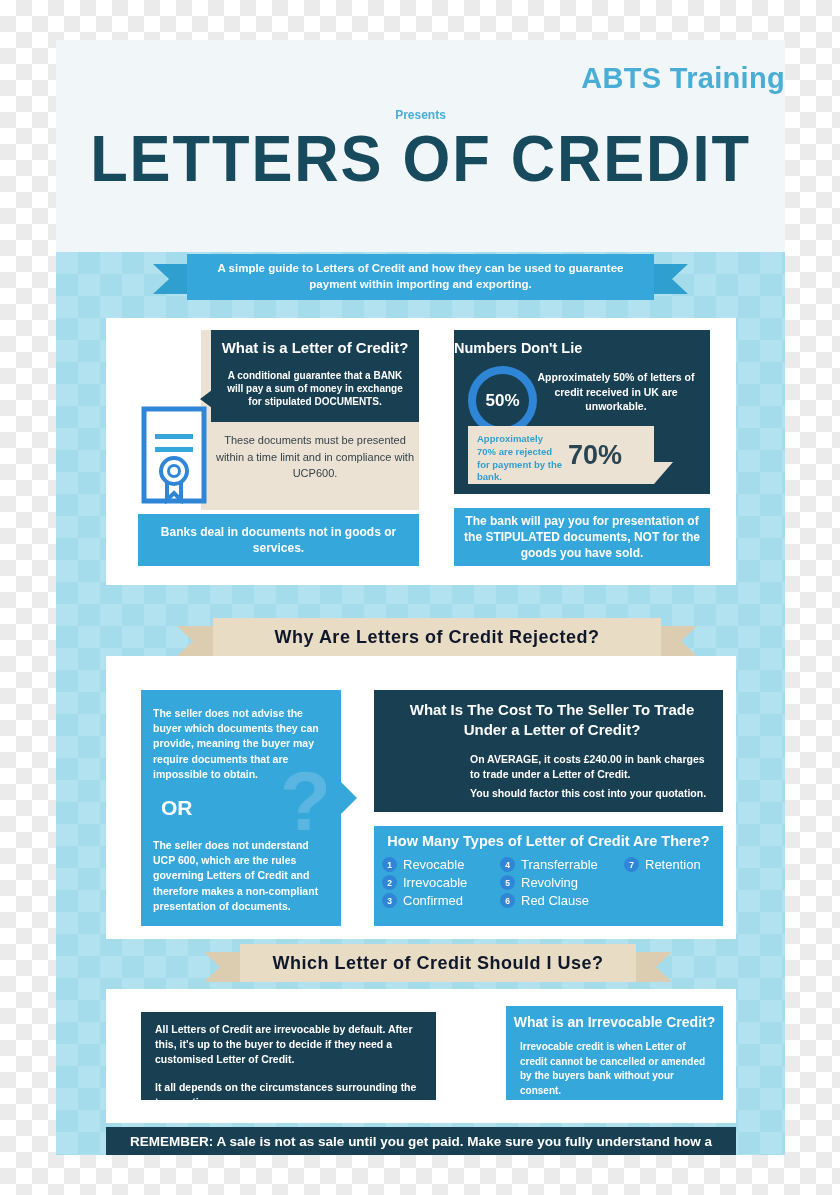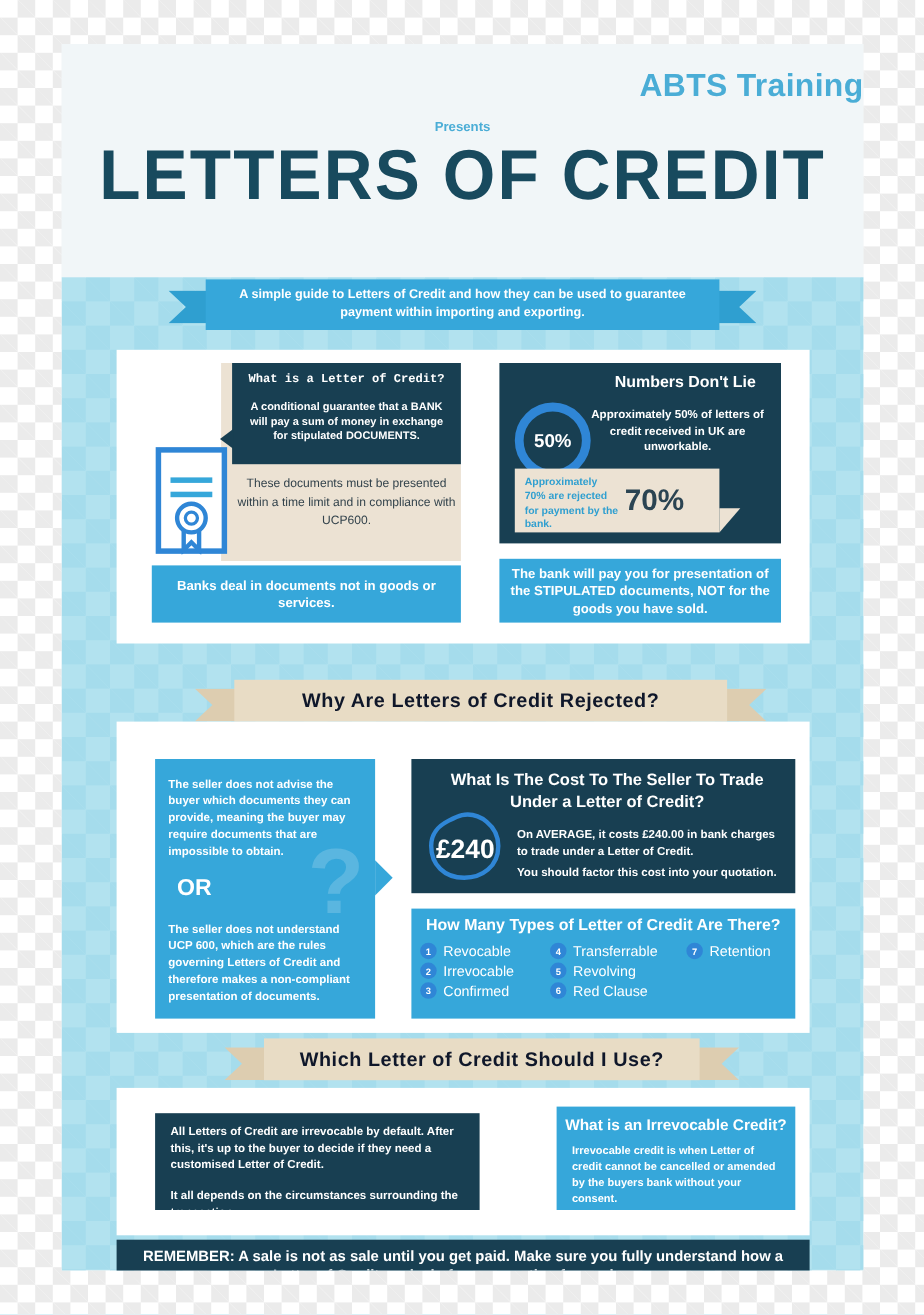--- a/index.html
+++ b/index.html
@@ -101,41 +101,41 @@
   .dark{background:#183f52;color:#ffffff;}
   .blue{background:#36a7da;color:#ffffff;}
   .tan{background:#ece2d3;color:#30414b;}
 
   .bh{font-weight:bold;text-align:center;}
   .bt{text-align:center;}
 
   
   #s1-tan{left:145px;top:290px;width:218px;height:180px;}
   #s1-dark{left:155px;top:290px;width:208px;height:92px;padding:9px 10px 0;}
-  #s1-dark .bh{font-size:11px;line-height:1.2;margin-bottom:5px;
-    font-family:Liberation Mono, monospace;}
+  #s1-dark .bh{font-size:15px;line-height:1.2;margin-bottom:5px;
+    font-family:Liberation Sans, sans-serif;}
   #s1-dark .bt{font-size:10px;line-height:1.3;font-weight:bold;margin-top:12px;}
   #s1-dark .beak{
     position:absolute;left:-11px;top:60px;width:0;height:0;
     border-top:9px solid transparent;border-bottom:9px solid transparent;
     border-right:12px solid #183f52;
   }
   #s1-tan-text{left:155px;top:392px;width:208px;font-size:11px;line-height:1.5;
     text-align:center;color:#33434c;}
 
   #cert-icon{position:absolute;left:85px;top:366px;width:66px;height:98px;}
 
   #s1-blue{left:82px;top:474px;width:281px;height:52px;
     display:flex;align-items:center;justify-content:center;}
   #s1-blue .bt{font-size:12px;font-weight:bold;line-height:1.35;padding:0 12px;}
 
   #s2-dark{left:398px;top:290px;width:256px;height:164px;}
-  #s2-dark .hd{position:absolute;left:0;top:10px;width:100%;text-align:center;
+  #s2-dark .hd{position:absolute;left:0;top:10px;width:100%;text-align:left;
     font-size:14.5px;font-weight:bold;
-    font-family:"Liberation Sans Narrow","Liberation Sans",sans-serif;padding-left:41px;}
+    font-family:"Liberation Sans Narrow","Liberation Sans",sans-serif;}
   .ring{
     position:absolute;border-radius:50%;
     display:flex;align-items:center;justify-content:center;
     font-weight:bold;color:#ffffff;
   }
   #ring50{left:14px;top:36px;width:53px;height:53px;border:8px solid #2f86d6;
     font-size:17px;font-family:"Liberation Sans Narrow","Liberation Sans",sans-serif;}
   #s2-50-text{position:absolute;left:76px;top:40px;width:172px;
     font-size:10.5px;font-weight:bold;line-height:1.4;text-align:center;color:#fff;}
   #s2-tan{position:absolute;left:14px;top:96px;width:172px;height:58px;background:#ece2d3;padding-left:14px;}
@@ -289,26 +289,20 @@
   <div class="box blue" id="s3-blue">
     <div class="qmark">?</div>
     <div class="p1">The seller does not advise the buyer which documents they can provide, meaning the buyer may require documents that are impossible to obtain.</div>
     <div class="orw">OR</div>
     <div class="p2">The seller does not understand UCP 600, which are the rules governing Letters of Credit and therefore makes a non-compliant presentation of documents.</div>
     <div class="beak"></div>
   </div>
 
   <div class="box dark" id="s4-dark">
     <div class="hd">What Is The Cost To The Seller To Trade Under a Letter of Credit?</div>
-    <div id="blob">
-      <svg viewBox="0 0 66 62" width="66" height="62" aria-hidden="true">
-        <path d="M30 3 C46 0 63 13 63 31 C63 50 48 60 32 60 C14 60 2 48 2 31 C2 18 10 12 18 8 C22 6 26 4 30 3 Z" fill="none" stroke="#2f86d6" stroke-width="4"></path>
-        <text x="33" y="42" text-anchor="middle" fill="#ffffff" font-family="Liberation Sans Narrow, Liberation Sans, sans-serif" font-size="24" font-weight="bold">£240</text>
-      </svg>
-    </div>
     <div class="l1">On AVERAGE, it costs £240.00 in bank charges to trade under a Letter of Credit.</div>
     <div class="l2">You should factor this cost into your quotation.</div>
   </div>
 
   <div class="box blue" id="s5-blue">
     <div class="hd">How Many Types of Letter of Credit Are There?</div>
     <div class="types">
       <div class="tcol">
         <div class="titem">
           <span class="tnum">1</span>

